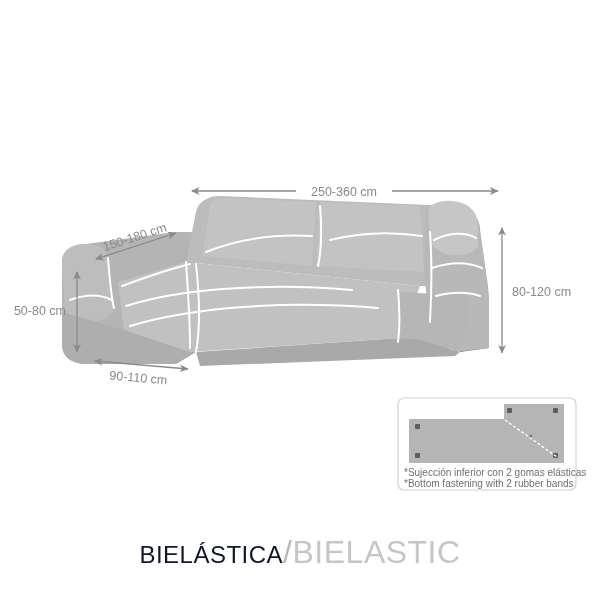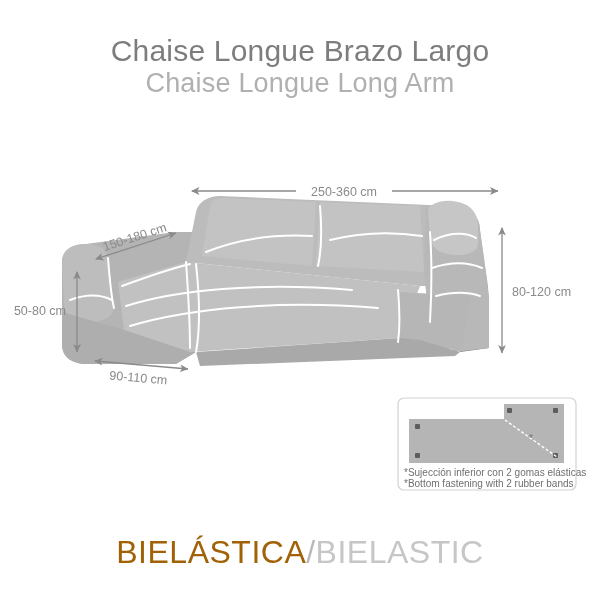--- a/index.html
+++ b/index.html
@@ -46,23 +46,23 @@
   
   #footer-block {
     position: absolute;
     left: 0;
     top: 534px;
     width: 600px;
     text-align: center;
     white-space: nowrap;
   }
   #footer-es {
-    font-size: 32px;
-    font-weight: 400;
-    color: #a16207;
+    font-size: 24px;
+    font-weight: 400;
+    color: #0f172a;
     letter-spacing: 0.5px;
   }
   #footer-sep {
     font-size: 32px;
     font-weight: 400;
     color: #b8b8b8;
     letter-spacing: 0.5px;
   }
   #footer-en {
     font-size: 32px;
@@ -89,24 +89,20 @@
     font-family: "Liberation Sans", sans-serif;
     font-size: 10px;
     fill: #6f6f6f;
   }
 </style>
 </head>
 <body>
 
 <div id="page">
 
-  <div id="title-block">
-    <div id="title-es">Chaise Longue Brazo Largo</div>
-    <div id="title-en">Chaise Longue Long Arm</div>
-  </div>
 
   <svg id="illustration" viewBox="0 0 600 600">
     <defs>
       <marker id="arrEnd" markerWidth="9" markerHeight="9" refX="8" refY="4.5" orient="auto" markerUnits="userSpaceOnUse">
         <path d="M0,0.6 L8.5,4.5 L0,8.4 L2.2,4.5 Z" fill="#8a8a8a"></path>
       </marker>
       <marker id="arrStart" markerWidth="9" markerHeight="9" refX="1" refY="4.5" orient="auto" markerUnits="userSpaceOnUse">
         <path d="M8.5,0.6 L0,4.5 L8.5,8.4 L6.3,4.5 Z" fill="#8a8a8a"></path>
       </marker>
     </defs>

